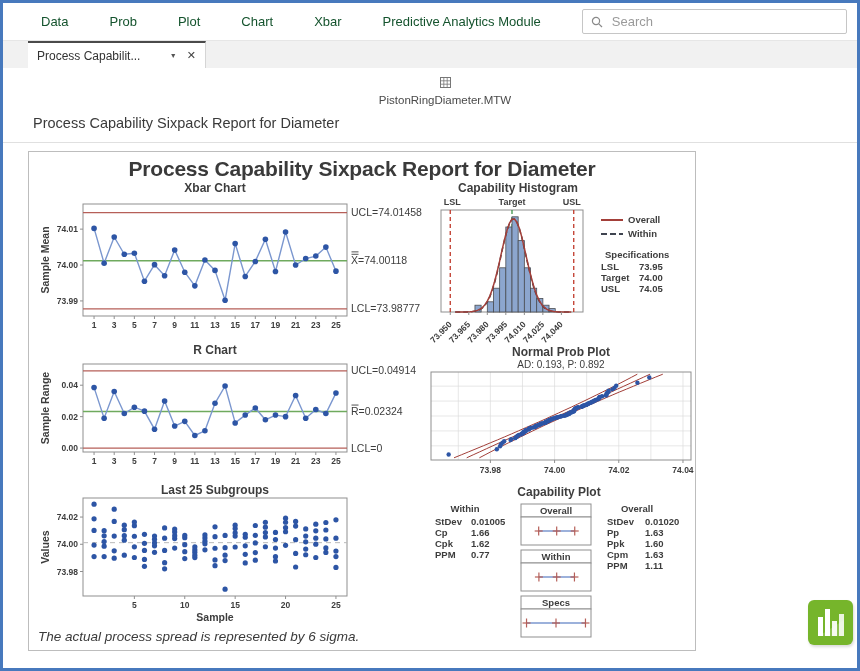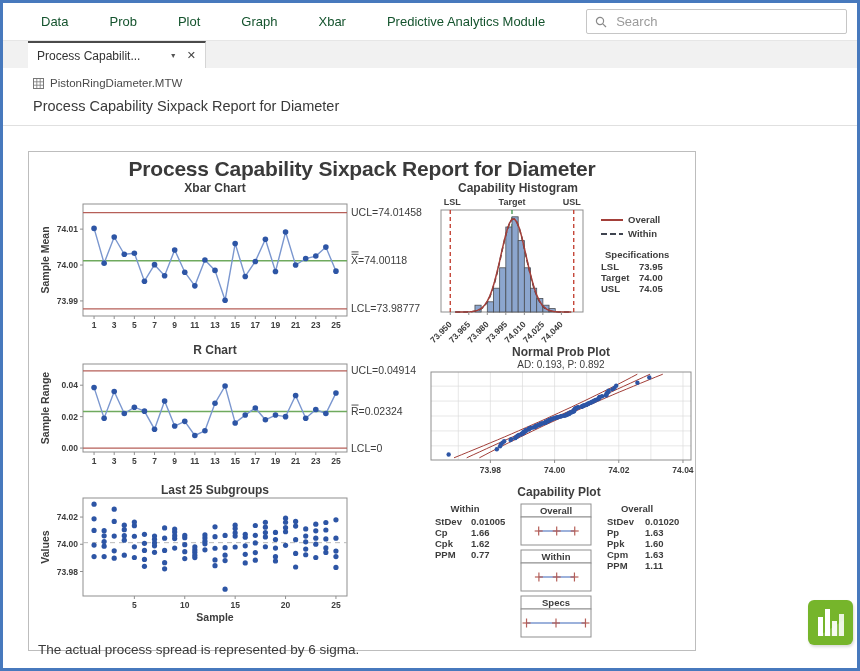--- a/index.html
+++ b/index.html
@@ -11,34 +11,34 @@
   .searchbox{margin-left:auto;margin-right:10px;width:296px;height:25px;border:1px solid #c6c6c6;border-radius:2px;display:flex;align-items:center;padding:0 8px;gap:7px;background:#fff;box-sizing:border-box;}
   .searchbox input{border:none;outline:none;flex:1;font-size:13px;font-family:"Liberation Sans",sans-serif;color:#333;background:transparent;}
   .searchbox input::placeholder{color:#9a9a9a;}
   
   .tabstrip{height:27px;background:#f1f1f1;display:flex;padding-left:25px;}
   .tab{width:178px;background:#fff;border-top:2px solid #4a4a4a;border-right:1px solid #d5d5d5;display:flex;align-items:center;padding:0 9px;box-sizing:border-box;font-size:12px;color:#333;}
   .tab-label{flex:1;white-space:nowrap;overflow:hidden;}
   .tab-arrow{font-size:7px;color:#555;margin:0 10px 0 4px;}
   .tab-close{font-size:11px;color:#444;}
   
-  .wsrow{display:flex;align-items:center;gap:6px;margin:9px 0 0 30px;font-size:11.5px;color:#4a4a4a;}
+  .wsrow{display:flex;align-items:center;gap:6px;margin:9px 0 0 30px;font-size:11.5px;color:#4a4a4a;flex-direction:column;}
   .heading{margin:9px 0 11px 30px;font-size:14.5px;color:#3a3a3a;}
   .divider{border-top:1px solid #e0e0e0;}
   
   #figure{position:absolute;left:25px;top:148px;width:668px;height:500px;border:1px solid #bdbdbd;background:#fff;box-sizing:border-box;}
   .fig-title{position:absolute;top:5px;left:0;right:0;text-align:center;font-size:21px;font-weight:bold;color:#3a3a3a;letter-spacing:-0.2px;}
   #figure svg{position:absolute;}
   #xbar{left:0;top:28px;}
   #hist{left:394px;top:28px;}
   #rchart{left:0;top:192px;}
   #prob{left:394px;top:192px;}
   #last25{left:0;top:332px;}
   #cap{left:394px;top:332px;}
-  .footnote{position:absolute;left:9px;top:490px;font-size:13.5px;color:#3a3a3a;}
+  .footnote{position:absolute;left:9px;top:477px;font-style:italic;font-size:13.5px;color:#3a3a3a;}
   
   .mtb-icon{position:absolute;left:805px;top:597px;width:45px;height:45px;background:#76b52b;border-radius:6px;box-shadow:1px 2px 3px rgba(0,0,0,0.15);}
   
   svg text{font-family:"Liberation Sans",sans-serif;fill:#3d3d3d;}
   text.tt{font-size:12px;font-weight:700;}
   text.tk{font-size:8.5px;font-weight:700;}
   text.lab{font-size:10.5px;}
   text.yl{font-size:10.5px;font-weight:700;}
   text.st{font-size:9.5px;font-weight:700;}
   text.sub{font-size:10px;}
@@ -46,21 +46,21 @@
 </style>
 </head>
 <body>
 
 <div class="window">
 
   <div class="menubar">
     <div class="menu-item">Data</div>
     <div class="menu-item">Prob</div>
     <div class="menu-item">Plot</div>
-    <div class="menu-item">Graph</div>
+    <div class="menu-item">Chart</div>
     <div class="menu-item">Xbar</div>
     <div class="menu-item">Predictive Analytics Module</div>
     <div class="searchbox">
       <svg width="12" height="12" viewBox="0 0 12 12">
         <circle cx="5" cy="5" r="3.6" fill="none" stroke="#8a8a8a" stroke-width="1.2"></circle>
         <line x1="7.8" y1="7.8" x2="11" y2="11" stroke="#8a8a8a" stroke-width="1.2"></line>
       </svg>
       <input type="text" placeholder="Search" style="">
     </div>
   </div>

